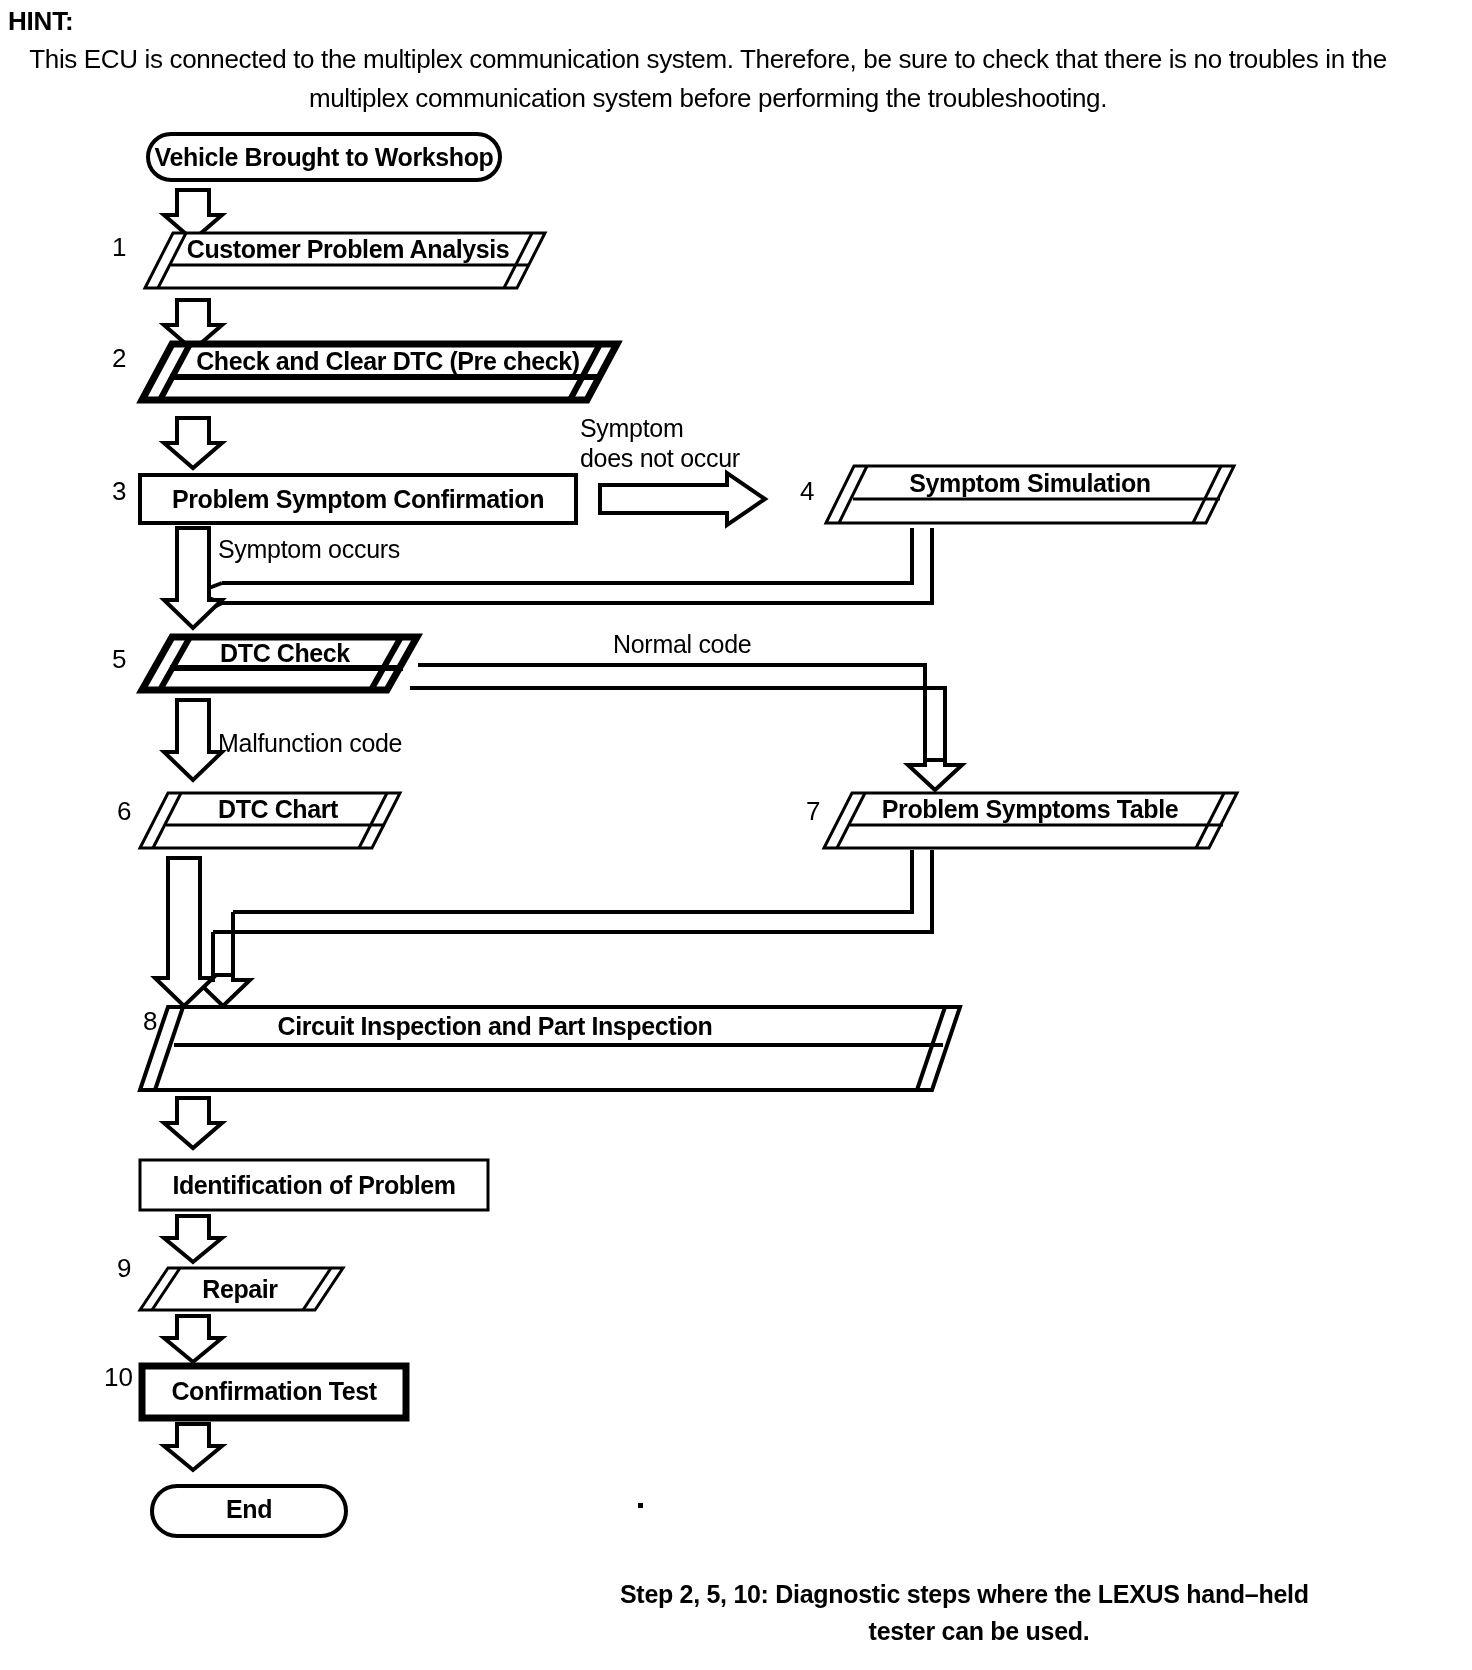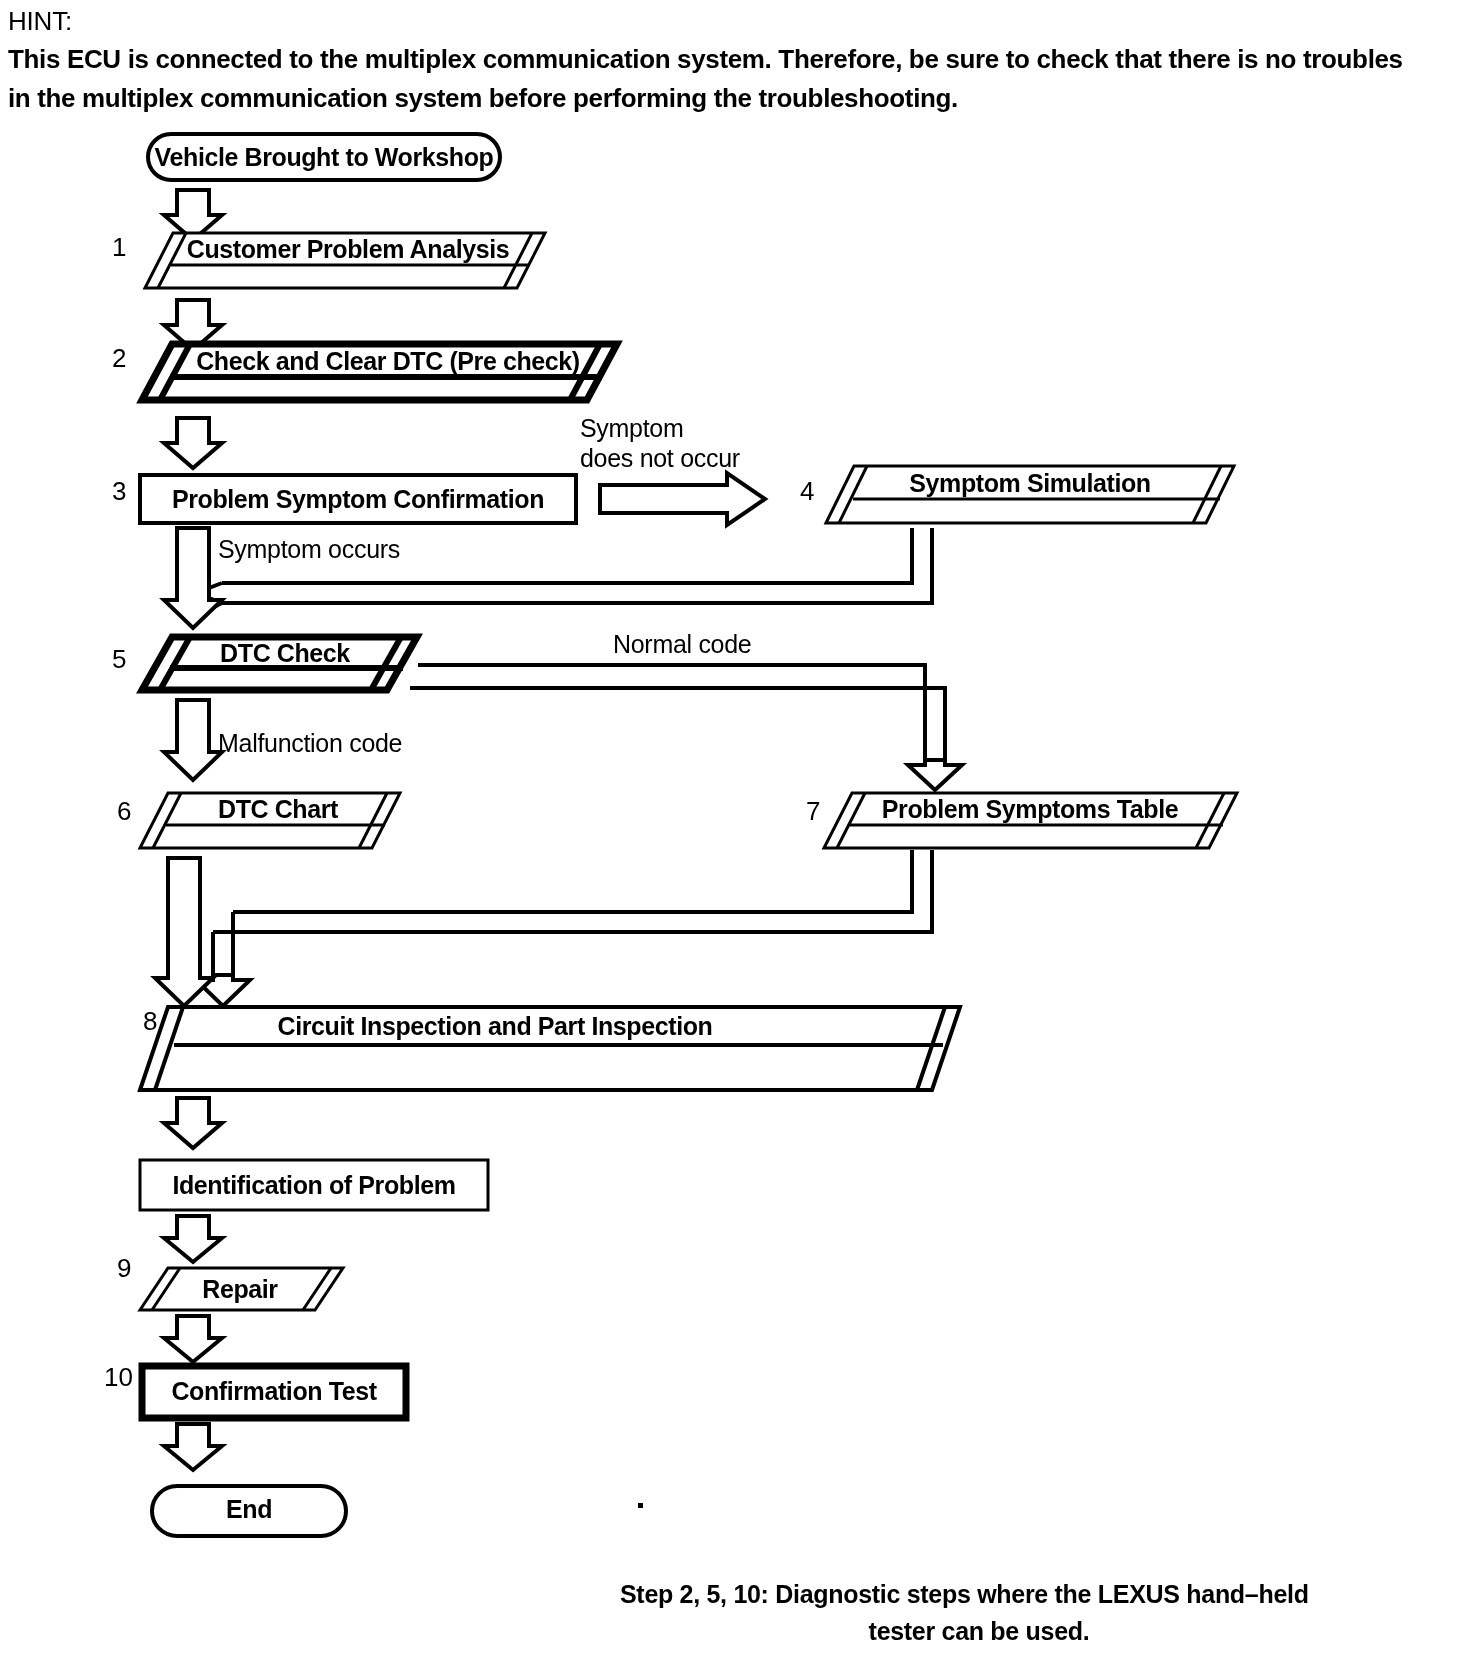--- a/index.html
+++ b/index.html
@@ -16,30 +16,31 @@
     overflow: hidden;
   }
   #hint-block {
     position: absolute;
     left: 8px;
     top: 2px;
     width: 1400px;
   }
   #hint-block .hint-title {
     font-size: 26px;
-    font-weight: 400;
+    font-weight: 700;
     line-height: 38px;
     letter-spacing: -0.2px;
   }
   #hint-block .hint-body {
     font-size: 26px;
-    font-weight: 700;
+    font-weight: 400;
     line-height: 39px;
     letter-spacing: -0.35px;
     width: 1400px;
+    text-align: center;
   }
   #flow-svg {
     position: absolute;
     left: 0;
     top: 0;
     width: 1472px;
     height: 1670px;
     display: block;
   }
   .shape-stroke { fill: #ffffff; stroke: #000000; }

